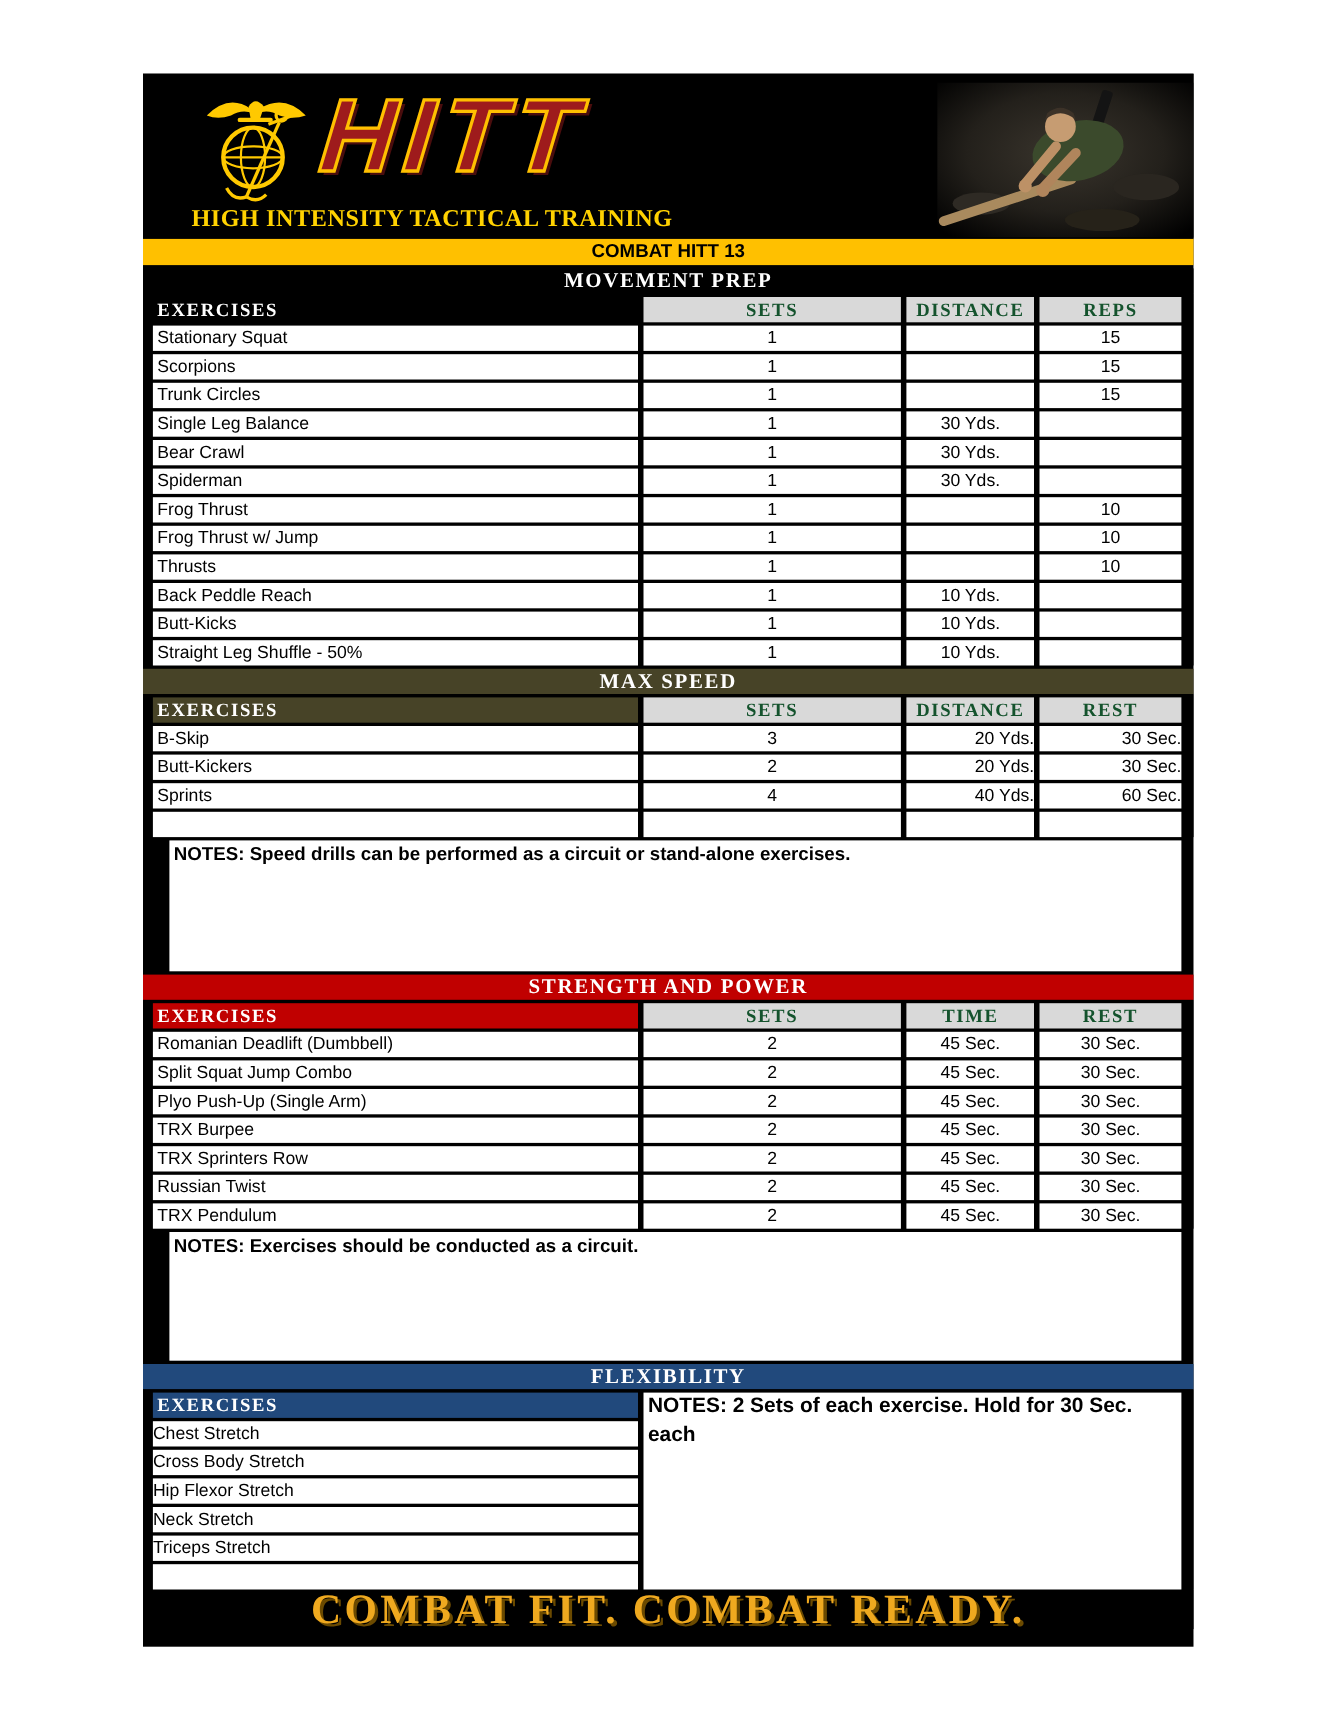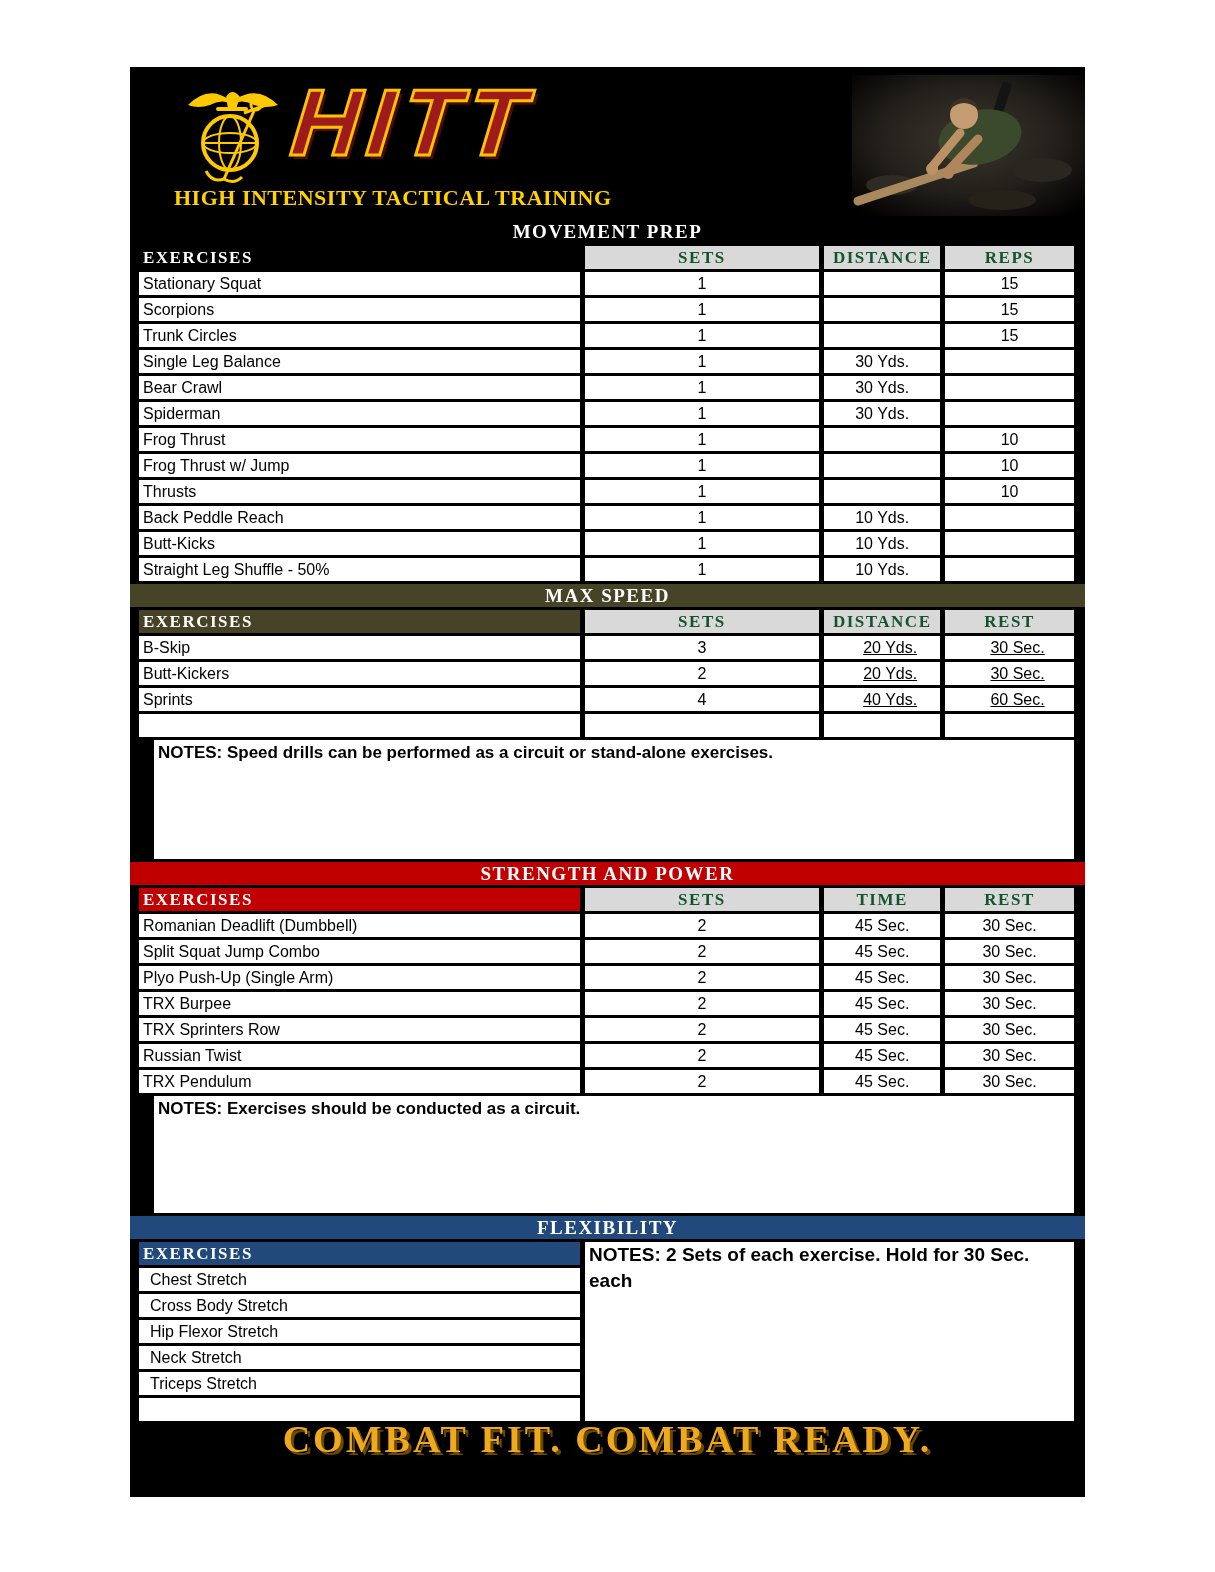--- a/index.html
+++ b/index.html
@@ -29,40 +29,40 @@
   .bar.red{background:#c00000;}
   .bar.blue{background:#21497c;}
 
   
   .tbl{display:grid;grid-template-columns:441fr 235fr 116fr 129fr;column-gap:5px;row-gap:3px;
        grid-auto-rows:23px;background:#000;padding:3px 11px 0 9px;}
   .row{display:contents;}
   .cell{background:#fff;font-size:16px;line-height:23px;white-space:nowrap;overflow:hidden;color:#000;}
   .cell.name{padding-left:4px;}
   .cell.center{text-align:center;}
-  .cell.leftv{padding-left:16px;text-align:center;text-decoration:underline;}
+  .cell.leftv{padding-left:16px;text-align:right;}
   .hcell{line-height:23px;font-size:17px;}
   .hcell.gray{background:#d9d9d9;color:#14532d;text-align:center;}
   .hcell.section{color:#fff;text-align:left;padding-left:4px;background:#000;}
   .hcell.section.olive{background:#474327;}
   .hcell.section.red{background:#c00000;}
   .notes{background:#fff;margin:3px 11px 0 24px;padding:1px 4px;font-weight:bold;
          font-size:17px;color:#000;line-height:24px;}
   .notes.ms{height:117px;}
   .notes.st{height:115px;}
 
   
   .flex-tbl{display:grid;grid-template-columns:441fr 489fr;column-gap:5px;row-gap:3px;
         grid-auto-rows:23px;background:#000;padding:3px 11px 0 9px;}
   .flex-h{grid-column:1;grid-row:1;background:#21497c;color:#fff;text-align:left;
         padding-left:4px;line-height:23px;font-size:17px;}
   .flex-notes{grid-column:2;grid-row:1 / span 7;background:#fff;color:#000;font-weight:bold;
         font-size:19px;line-height:26px;padding:0 4px;}
   .flex-cell{grid-column:1;background:#fff;color:#000;font-size:16px;line-height:23px;
-        padding-left:11px;white-space:nowrap;overflow:hidden;}
+        padding-left:0;white-space:nowrap;overflow:hidden;}
 
   
   .footer{height:36px;display:flex;align-items:center;justify-content:center;background:#000;}
   .footer-text{color:#efa91f;font-family:"Liberation Serif",serif;font-weight:bold;
         font-size:38px;letter-spacing:3px;text-shadow:3px 3px 0 #6b4a00;white-space:nowrap;}
 </style>
 </head>
 <body>
 
 <div class="canvas">
@@ -116,20 +116,23 @@
         <path d="M98,34 Q112,22 126,34 L124,28 Q112,18 100,28 Z" fill="#3c3228"></path>
 
         <path d="M108,58 L80,92" stroke="#bd9166" stroke-width="9" stroke-linecap="round"></path>
         <path d="M126,64 L96,96" stroke="#b0855c" stroke-width="9" stroke-linecap="round"></path>
         <circle cx="80" cy="94" r="6" fill="#bd9166"></circle>
         <circle cx="96" cy="98" r="6" fill="#b0855c"></circle>
         <rect width="233" height="141" fill="none"></rect>
       </svg>
     </div>
 
+    <div class="title-bar">
+      <span>COMBAT HITT 13</span>
+    </div>
 
     <div class="bar black stencil">MOVEMENT PREP</div>
     <div class="tbl">
       <div class="hcell section stencil">EXERCISES</div>
       <div class="hcell gray stencil">SETS</div>
       <div class="hcell gray stencil">DISTANCE</div>
       <div class="hcell gray stencil">REPS</div>
 
         <div class="row">
           <div class="cell name">Stationary Squat</div>

